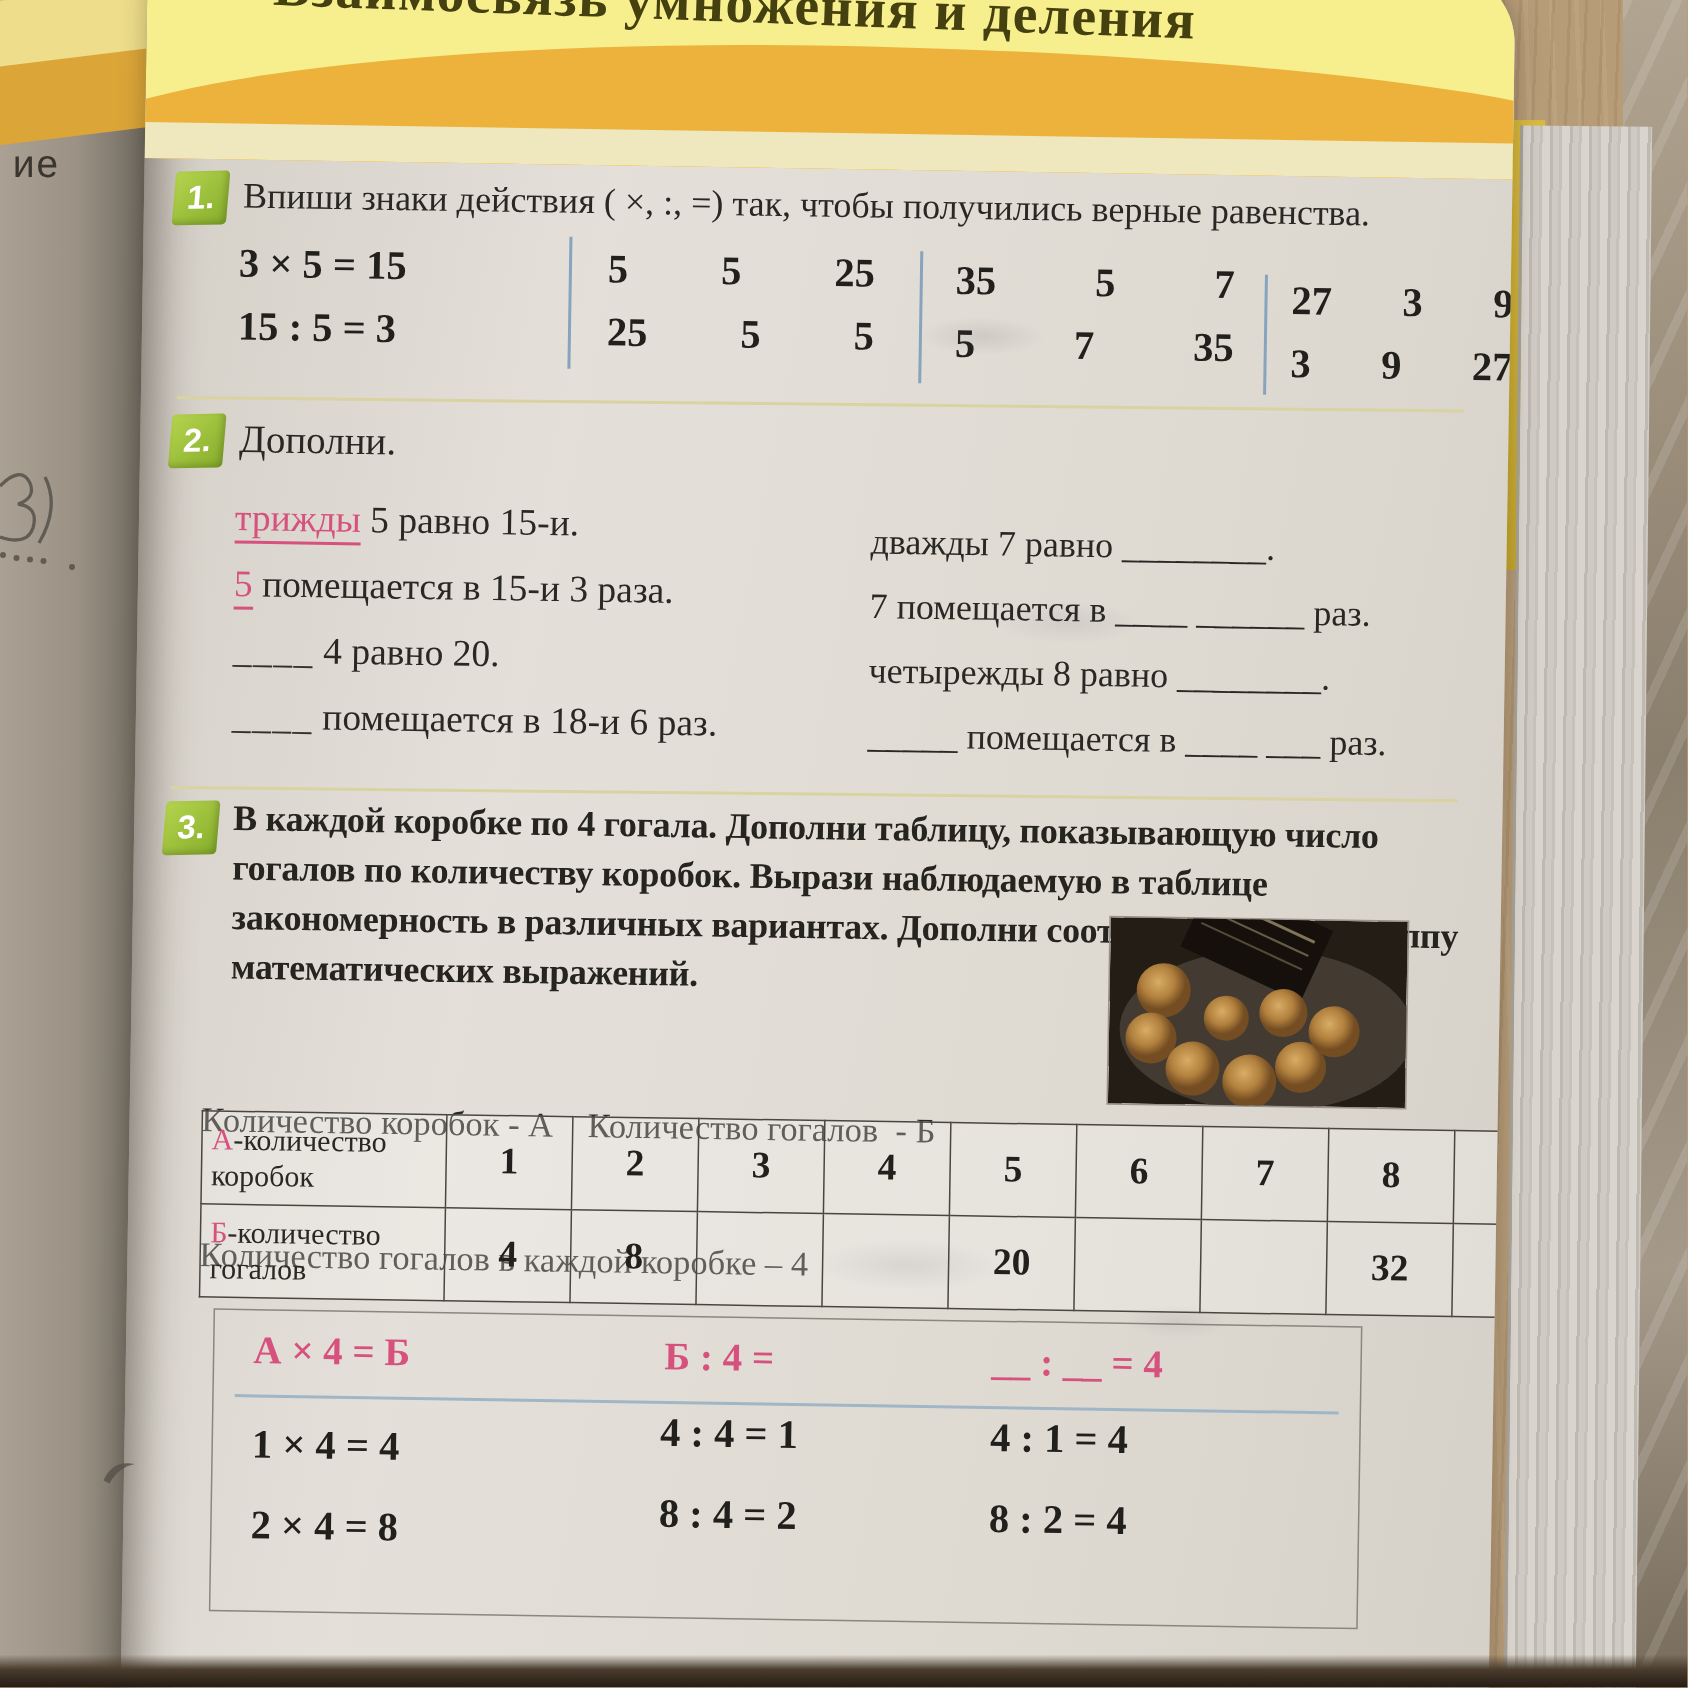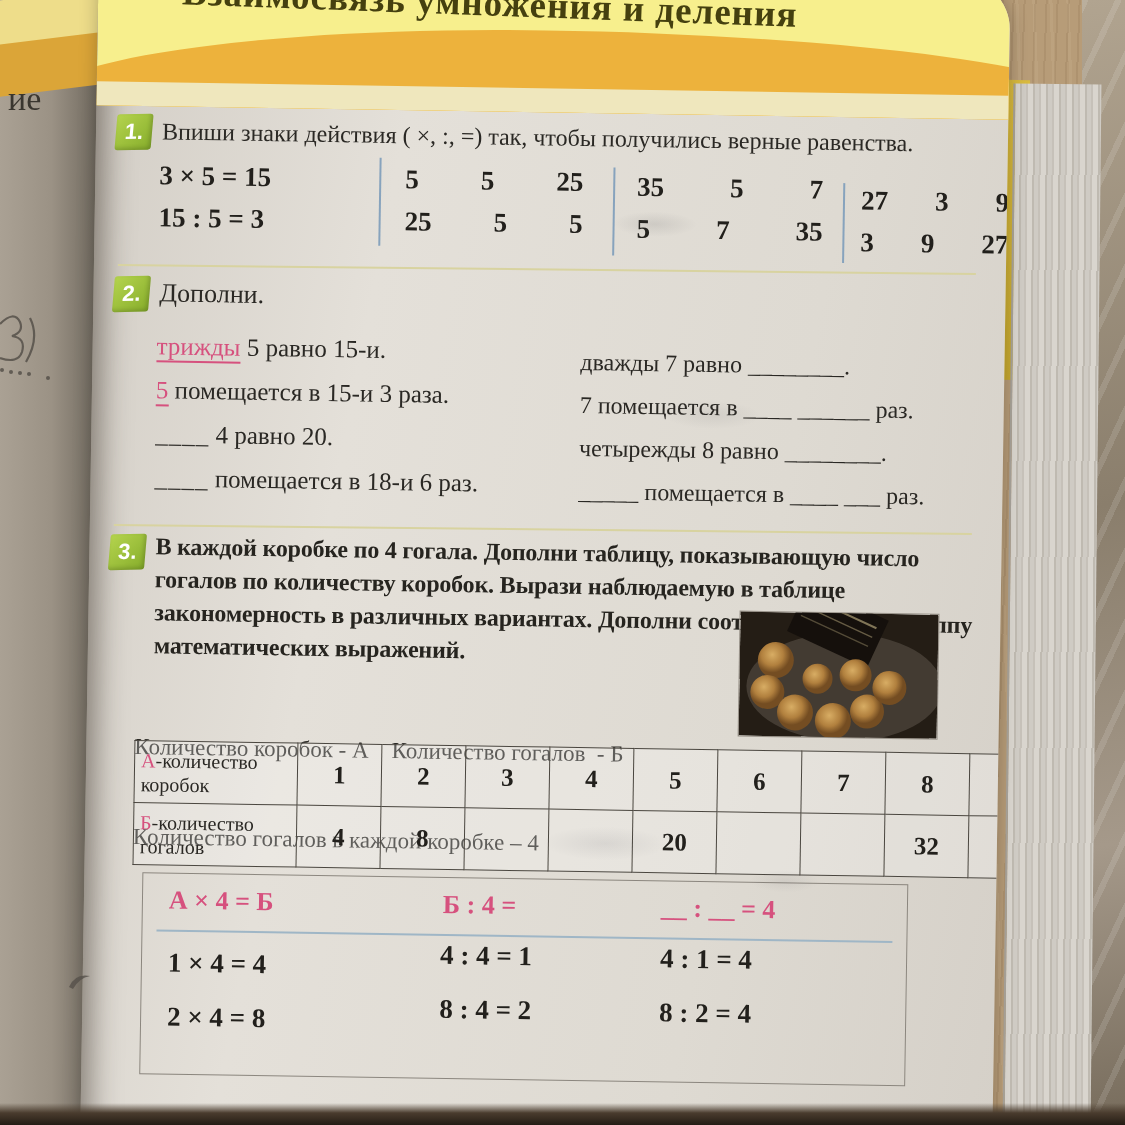--- a/index.html
+++ b/index.html
@@ -20,21 +20,21 @@
     transform:rotate(0.8deg);background:linear-gradient(#d9ba3e,#c7a92f);}
   .edges{position:absolute;left:1008px;top:84px;width:86px;height:1041px;z-index:2;
     transform:rotate(0.6deg);border-left:2px solid #a9a49b;
     background:repeating-linear-gradient(90deg,#d9d5ce 0 5px,#bfbab1 5px 7px,#cfcbc4 7px 11px,#c6c1b9 11px 13px);}
 
   
   .left-page{position:absolute;left:0;top:0;width:114px;height:1125px;z-index:3;overflow:hidden;
     background:linear-gradient(90deg,#aaa194 0%,#9b9285 45%,#766f64 80%,#5a544b 100%);}
   .lp-ye{position:absolute;top:-8px;left:-30px;width:200px;height:48px;background:#eedd8a;transform:rotate(-7deg);}
   .lp-or{position:absolute;top:36px;left:-30px;width:200px;height:52px;background:#dba538;transform:rotate(-7deg);}
-  .lp-frag{position:absolute;left:8px;top:80px;font-size:34px;color:#3a362f;}
+  .lp-frag{position:absolute;left:8px;top:96px;font-size:26px;color:#3a362f;font-family:Liberation Mono, monospace;}
   .lp-doodle{position:absolute;left:-8px;top:310px;}
   .lp-mark{position:absolute;left:66px;top:970px;z-index:8;}
 
   
   .page{position:absolute;left:98px;top:-34px;width:912px;height:1190px;z-index:4;
     transform:rotate(0.9deg);transform-origin:40px 40px;overflow:hidden;
     border-radius:2px 50px 10px 0;
     background:linear-gradient(100deg,#d3cec6,#e4e0d9 30%,#dedad2 70%,#d5d0c8);
     box-shadow:inset 26px 0 30px -18px rgba(40,30,20,0.5), 0 0 18px rgba(0,0,0,0.25);
     color:#2a2824;}

